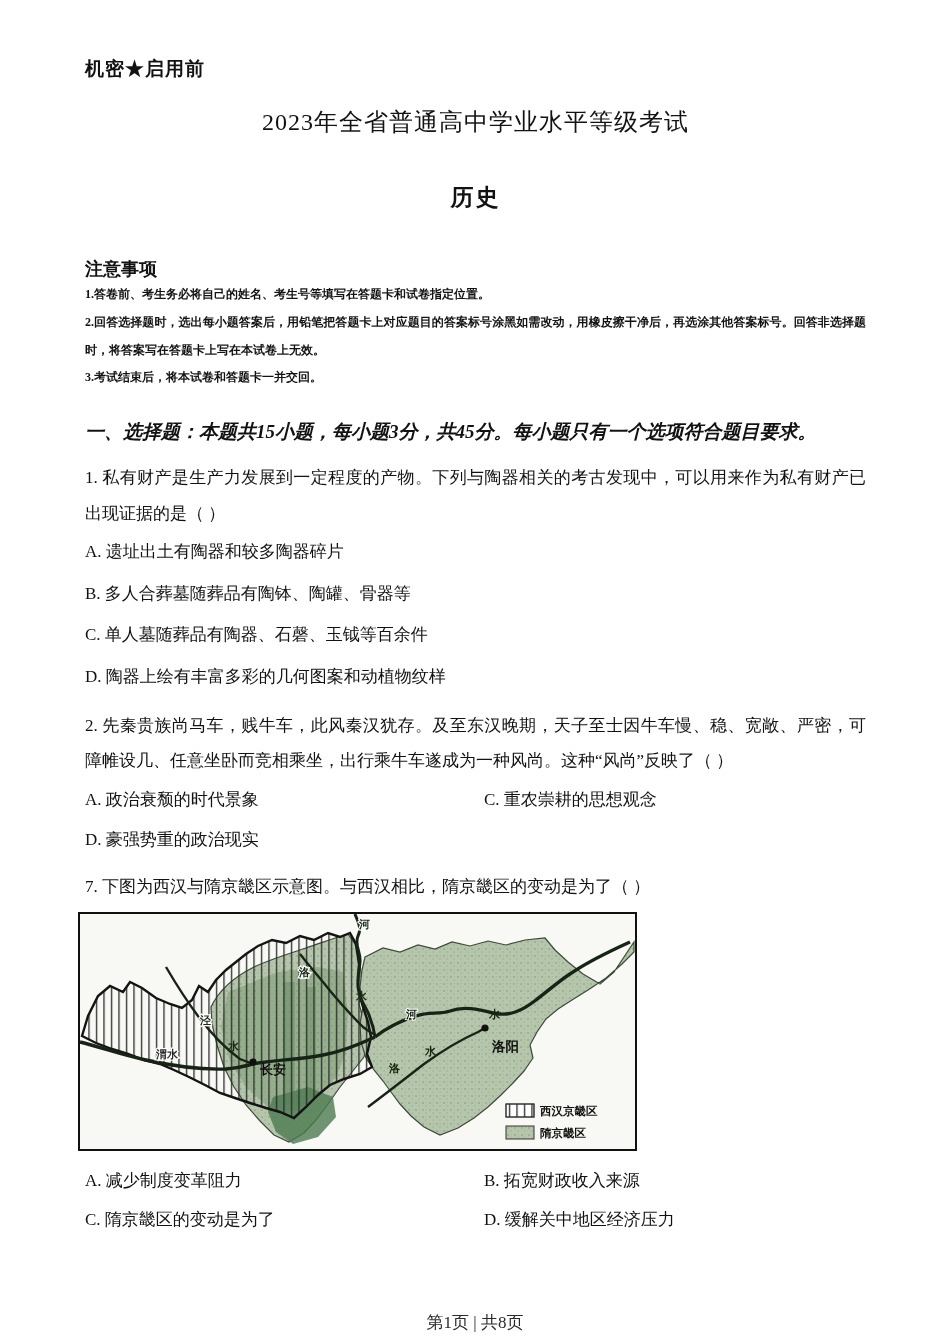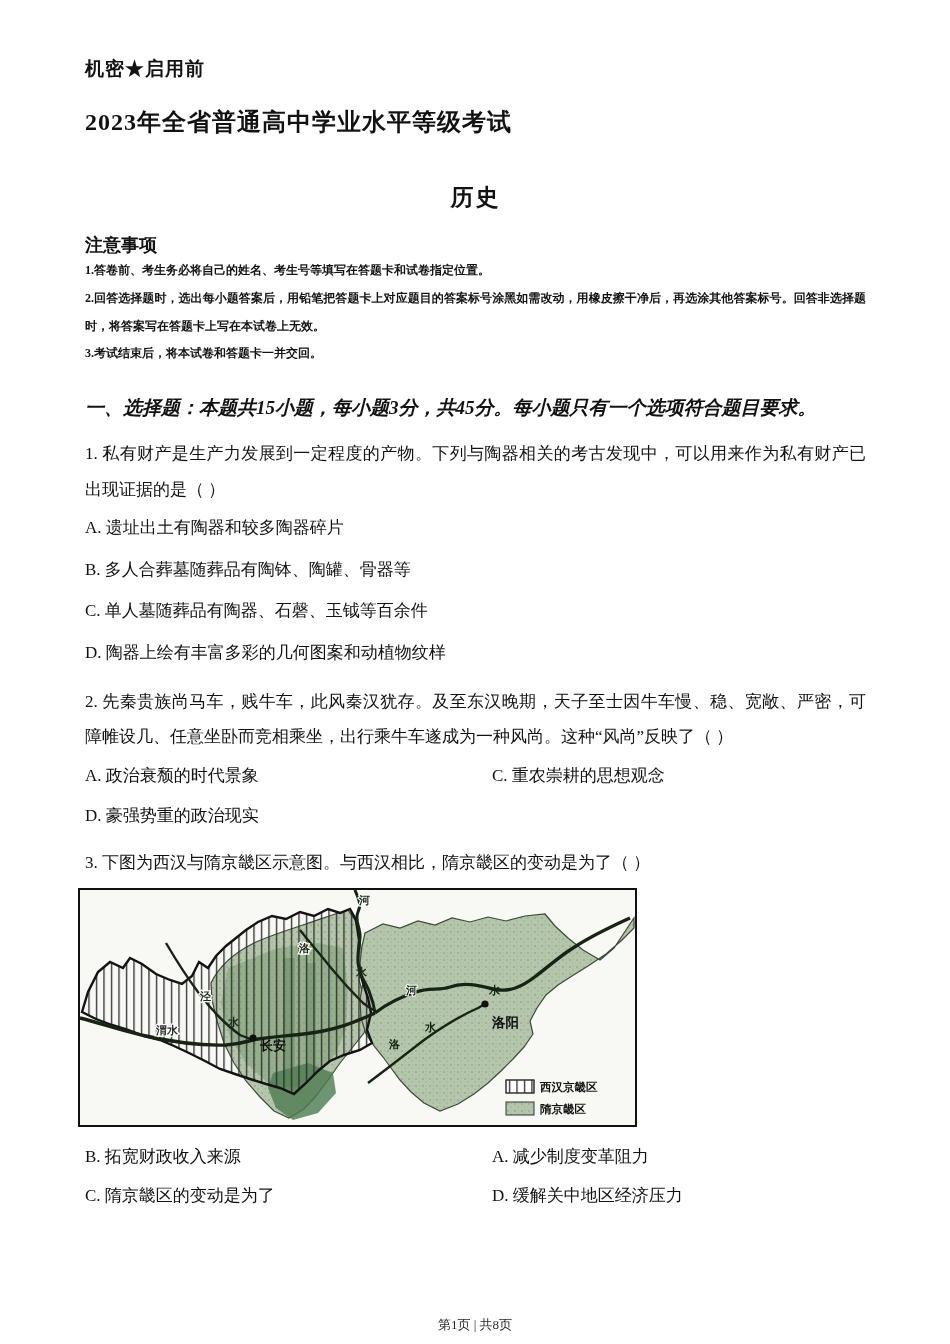--- a/index.html
+++ b/index.html
@@ -7,50 +7,50 @@
     position:relative;
     width:950px;height:1344px;
     background:#ffffff;
     font-family:"Liberation Serif","DejaVu Serif",serif;
     color:#121212;
     overflow:hidden;
   }
   .content{padding:56px 84px 0 85px;}
   .secret{font-weight:bold;font-size:19px;letter-spacing:1px;}
   .title{
-    font-weight:bold;font-size:24px;
+    text-align:center;font-weight:normal;font-size:24px;
     margin:24px 0 0 0;letter-spacing:1px;
   }
   .subject{
     text-align:center;font-weight:bold;font-size:23px;
     margin:44px 0 0 0;letter-spacing:2px;
   }
-  .notice-heading{font-weight:bold;font-size:18px;margin-top:20px;}
+  .notice-heading{font-weight:bold;font-size:18px;margin-top:44px;}
   .notice-item{
     font-weight:bold;font-size:12px;line-height:2.32;
     margin:0;text-align:justify;
   }
   .section-heading{
     font-weight:bold;font-size:19px;line-height:1.9;
     margin:22px 0 0 0;
     font-style:italic;
   }
   .question{margin-top:10px;font-size:17px;}
   .stem{margin:0;line-height:2.08;text-align:justify;}
   .options-col .option{line-height:2.45;}
   .options-grid{
     display:grid;grid-template-columns:395px auto;
-    column-gap:12px;margin-top:2px;
+    column-gap:4px;margin-top:2px;
   }
   .options-grid .option{line-height:2.3;}
   .map-figure{margin:8px 0 10px -7px;width:559px;}
   .map-figure svg{display:block;}
   .footer{
     position:absolute;left:0;bottom:10px;width:100%;
-    text-align:center;font-size:13px;color:#2a2a2a;
+    text-align:center;font-size:17px;color:#2a2a2a;
   }
   .svg-label{font-family:"Liberation Sans","DejaVu Sans",sans-serif;}
 </style>
 </head>
 <body>
 
 <div class="page">
   <div class="content">
 
     <div class="secret">机密★启用前</div>
@@ -77,21 +77,21 @@
     <div class="question">
       <p class="stem">2. 先秦贵族尚马车，贱牛车，此风秦汉犹存。及至东汉晚期，天子至士因牛车慢、稳、宽敞、严密，可障帷设几、任意坐卧而竞相乘坐，出行乘牛车遂成为一种风尚。这种“风尚”反映了（  ）</p>
       <div class="options-grid">
         <div class="option">A. 政治衰颓的时代景象</div>
         <div class="option">C. 重农崇耕的思想观念</div>
         <div class="option">D. 豪强势重的政治现实</div>
       </div>
     </div>
 
     <div class="question">
-      <p class="stem">3. 下图为西汉与隋京畿区示意图。与西汉相比，隋京畿区的变动是为了（  ）</p>
+      <p class="stem">7. 下图为西汉与隋京畿区示意图。与西汉相比，隋京畿区的变动是为了（  ）</p>
 
       <figure class="map-figure">
         <svg viewBox="0 0 559 239" width="559" height="239" xmlns="http://www.w3.org/2000/svg">
           <defs>
             <pattern id="hatch" width="7.5" height="8" patternUnits="userSpaceOnUse">
               <line x1="3.5" y1="0" x2="3.5" y2="8" stroke="#2b2b2b" stroke-width="1.3"></line>
             </pattern>
             <pattern id="speckle" width="7" height="7" patternUnits="userSpaceOnUse">
               <rect width="7" height="7" fill="#b6c6ad"></rect>
               <circle cx="2" cy="2" r="0.9" fill="#93a98b"></circle>
@@ -144,22 +144,22 @@
             </g>
             <g transform="translate(0,22)">
               <rect x="0" y="0" width="28" height="13" fill="url(#speckle)" stroke="#333333" stroke-width="1"></rect>
               <text class="svg-label" x="34" y="11" font-size="11.5" font-weight="bold" fill="#111111">隋京畿区</text>
             </g>
           </g>
         </svg>
       </figure>
 
       <div class="options-grid">
+        <div class="option">A. 减少制度变革阻力</div>
         <div class="option">B. 拓宽财政收入来源</div>
-        <div class="option">A. 减少制度变革阻力</div>
         <div class="option">C. 隋京畿区的变动是为了</div>
         <div class="option">D. 缓解关中地区经济压力</div>
       </div>
     </div>
 
   </div>
 
   <div class="footer">
     <span>第1页 | 共8页</span>
   </div>

